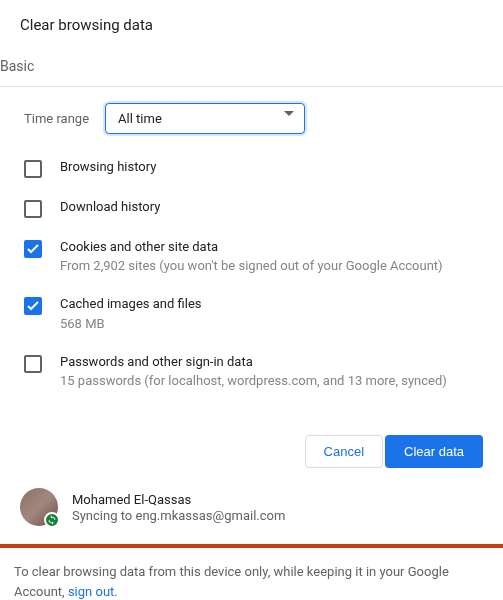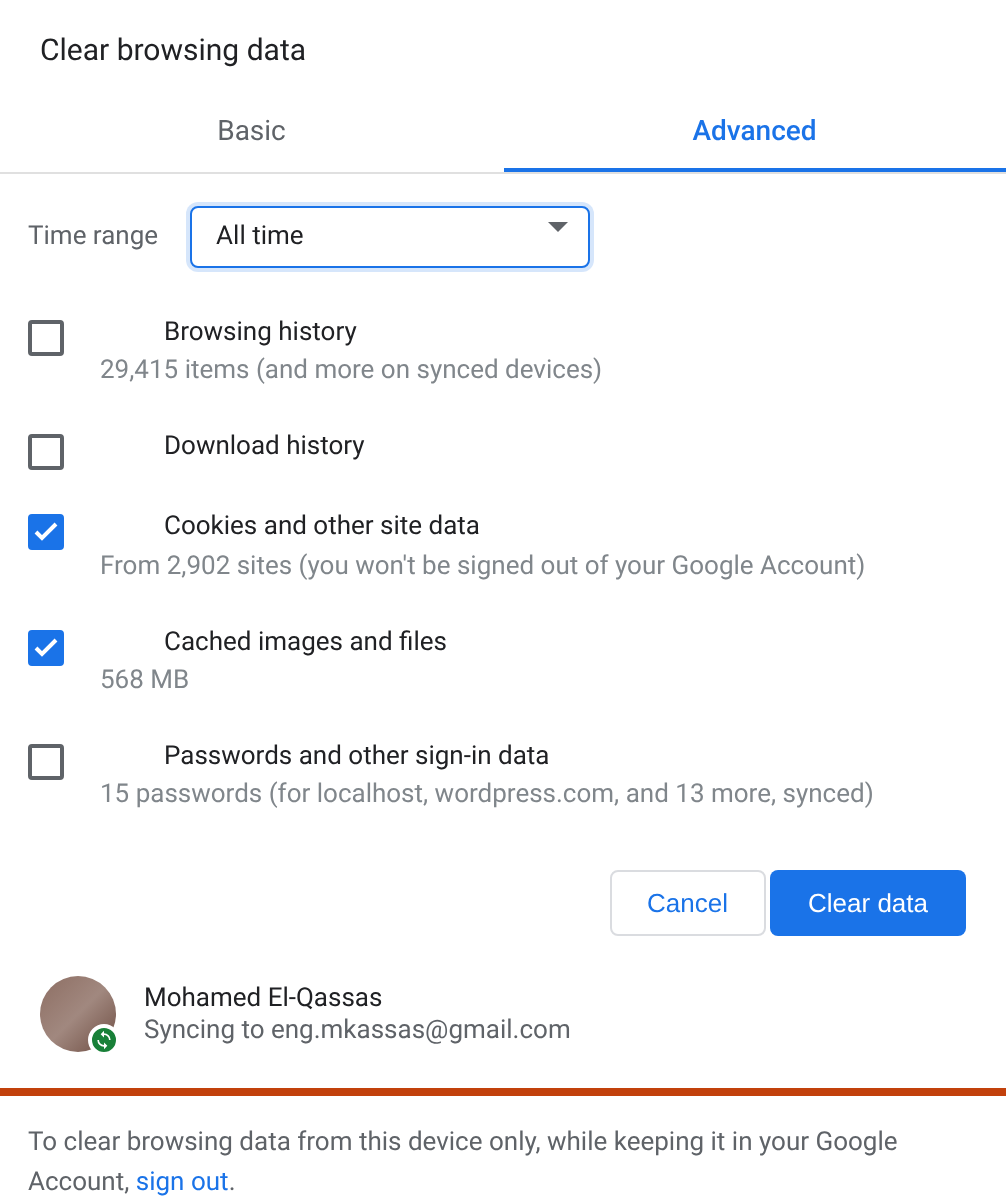--- a/index.html
+++ b/index.html
@@ -18,36 +18,36 @@
     font-size: 15px;
     padding: 16px 20px 12px 20px;
     color: #202124;
   }
   .tabs {
     display: flex;
     border-bottom: 1px solid #e0e0e0;
   }
   .tab {
     flex: 1;
-    text-align: center;
     padding: 12px 0 10px 0;
     font-size: 14px;
     color: #5f6368;
     cursor: pointer;
     border-bottom: 2px solid transparent;
   }
   .tab.active {
     color: #1a73e8;
     border-bottom: 2px solid #1a73e8;
     font-weight: 500;
   }
   .content-scroll {
     height: 330px;
     overflow-y: scroll;
     position: relative;
+    padding-left: 10px;
   }
   .content-scroll::-webkit-scrollbar { width: 12px; }
   .content-scroll::-webkit-scrollbar-thumb { background: #dadce0; border-radius: 0; }
   .content-scroll::-webkit-scrollbar-track { background: #f1f1f1; }
   .time-row {
     display: flex;
     align-items: center;
     padding: 16px 20px 14px 14px;
     gap: 16px;
   }
@@ -80,21 +80,21 @@
     border: 2px solid #5f6368;
     border-radius: 2px;
     margin-top: 2px;
     flex: none;
     display: flex; align-items: center; justify-content: center;
     cursor: pointer;
   }
   .cb.checked { background: #1a73e8; border-color: #1a73e8; }
   .cb.checked svg { display: block; }
   .cb svg { display: none; }
-  .item-text .primary { font-size: 13px; color: #202124; line-height: 1.4; margin-left: 32px; }
+  .item-text .primary { font-size: 13px; color: #202124; line-height: 1.4; }
   .item-text .secondary { font-size: 13px; color: #80868b; line-height: 1.4; margin-top: 1px; }
   .actions {
     display: flex;
     justify-content: flex-end;
     gap: 2px;
     padding: 18px 20px 14px 20px;
   }
   .btn {
     font-size: 13px;
     padding: 8px 18px;
@@ -133,42 +133,40 @@
   }
   .footer-note .link { color: #1a73e8; cursor: pointer; }
 </style>
 </head>
 <body>
 
 <div class="dialog-title">Clear browsing data</div>
 
 <div class="tabs">
   <div class="tab">Basic</div>
-  <div class="tab active">Advanced</div>
 </div>
 
 <div class="content-scroll">
   <div class="time-row">
     <span class="time-label">Time range</span>
     <div class="select">
       <span>All time</span>
       <span class="arrow">
         <svg width="10" height="6" viewBox="0 0 10 6">
             <path d="M0 0l5 5 5-5z" fill="#5f6368"></path>
           </svg>
       </span>
     </div>
   </div>
 
   <div class="list" id="list">
       <div class="item">
         <div class="cb"></div>
         <div class="item-text">
           <div class="primary">Browsing history</div>
-          <div class="secondary">29,415 items (and more on synced devices)</div>
         </div>
       </div>
       <div class="item">
         <div class="cb"></div>
         <div class="item-text">
           <div class="primary">Download history</div>
         </div>
       </div>
       <div class="item">
         <div class="cb checked">

